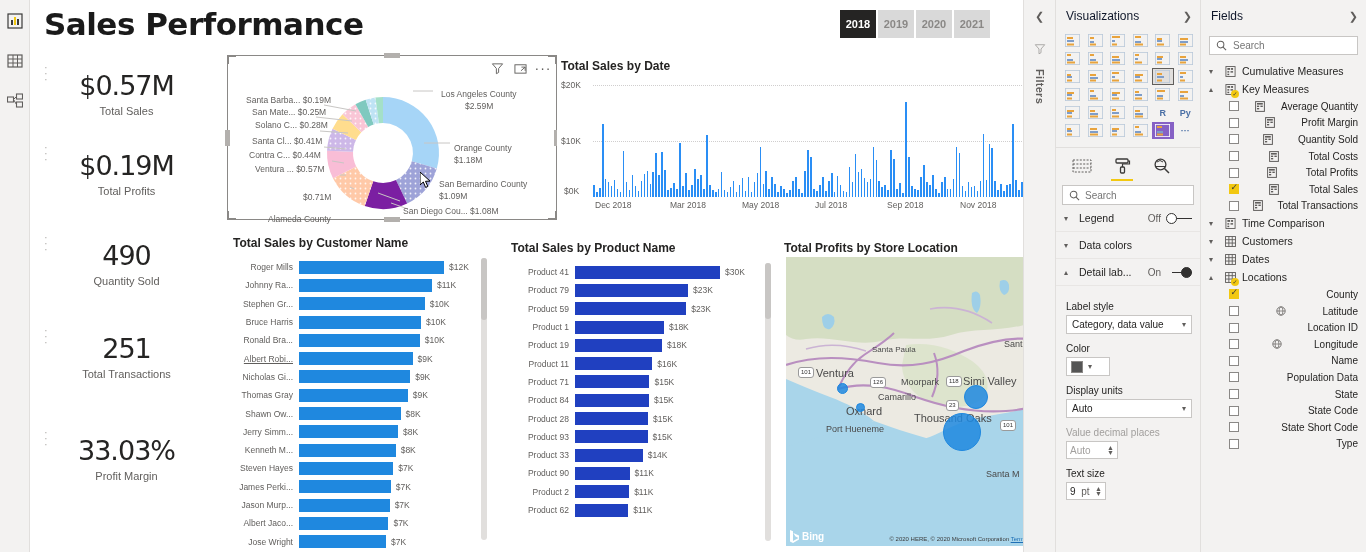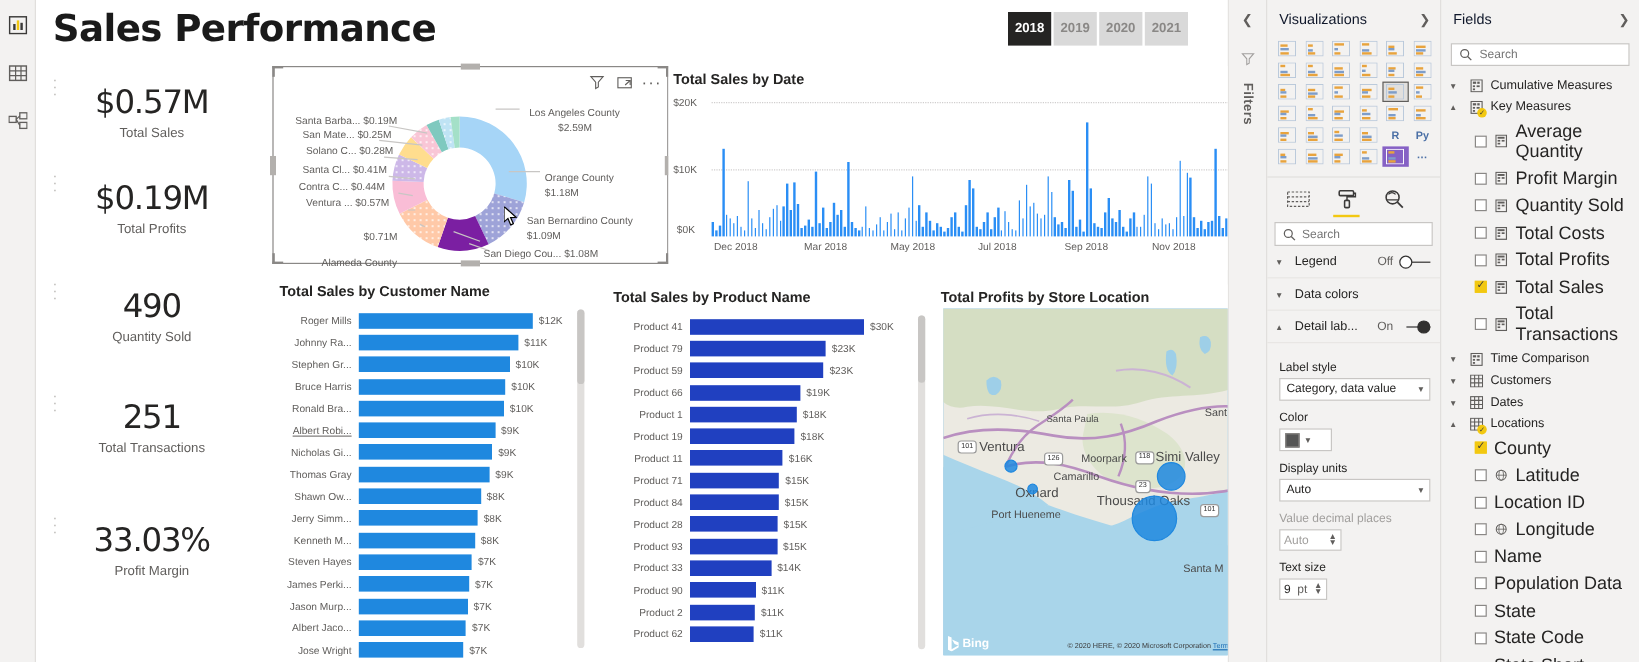--- a/index.html
+++ b/index.html
@@ -137,21 +137,21 @@
   .spin { background:#fff; border:1px solid #c8c6c4; height:18px; width:52px; display:flex; align-items:center; justify-content:space-between; padding:0 3px; font-size:10px;}
   .spin.w { width:40px; }
   .spin-arrows{ display:flex; flex-direction:column; line-height:5px; font-size:7px; color:#605e5c;}
 
   
   .fields-pane { width:166px; flex:0 0 166px; background:#f3f2f1; border-left:1px solid #e1dfdd; height:552px; overflow:hidden;}
   .f-srch { margin:6px 8px 0 8px; background:#fff; border:1px solid #c8c6c4; height:19px; display:flex; align-items:center; padding:0 6px; gap:6px;}
   .f-srch input{ border:none; outline:none; font-size:10px; color:#605e5c; width:100%; font-family:"Liberation Sans",sans-serif; background:transparent;}
   .f-list { margin-top:7px; }
   .f-tbl { display:flex; align-items:center; gap:6px; padding:3px 8px; font-size:10.5px; color:#252423; cursor:pointer;}
-  .f-item { display:flex; align-items:center; gap:6px; padding:2.8px 8px 2.8px 28px; font-size:15px; color:#252423; cursor:pointer;}
+  .f-item { display:flex; align-items:center; gap:6px; padding:2.8px 8px 2.8px 28px; font-size:10px; color:#252423; cursor:pointer;justify-content:space-between;}
   .cb { width:10px; height:10px; border:1px solid #8a8886; background:#fff; flex:0 0 10px; position:relative;}
   .cb.checked { background:#f2c811; border-color:#f2c811; }
   .cb.checked::after{ content:"✓"; position:absolute; left:0.5px; top:-3px; font-size:9px; color:#3b3a39;}
   .fi { width:12px; flex:0 0 12px; display:flex; align-items:center; justify-content:center; color:#605e5c; font-size:9px;}
   .tbl-icon { position:relative; }
   .tbl-icon .dot { position:absolute; right:-3px; bottom:-3px; width:8px; height:8px; border-radius:50%; background:#f2c811; font-size:6px; color:#3b3a39; display:flex; align-items:center; justify-content:center;}
   .caret { color:#605e5c; font-size:8px; width:9px; flex:0 0 9px;}
   svg { display:block; }
   .cursor { position:absolute; width:12px; height:18px; pointer-events:none; }
 </style>
@@ -643,27 +643,20 @@
             </div>
           </div>
           <div class="barrow" style="height: 18.3px;">
             <div class="barlbl" style="width: 70px;">Product 59</div>
             <div class="barwrap">
               <div class="bar" style="width: 111.167px; background: rgb(32, 64, 192);"></div>
               <div class="barval">$23K</div>
             </div>
           </div>
           <div class="barrow" style="height: 18.3px;">
-            <div class="barlbl" style="width: 70px;">Product 66</div>
-            <div class="barwrap">
-              <div class="bar" style="width: 91.8333px; background: rgb(32, 64, 192);"></div>
-              <div class="barval">$19K</div>
-            </div>
-          </div>
-          <div class="barrow" style="height: 18.3px;">
             <div class="barlbl" style="width: 70px;">Product 1</div>
             <div class="barwrap">
               <div class="bar" style="width: 88.9333px; background: rgb(32, 64, 192);"></div>
               <div class="barval">$18K</div>
             </div>
           </div>
           <div class="barrow" style="height: 18.3px;">
             <div class="barlbl" style="width: 70px;">Product 19</div>
             <div class="barwrap">
               <div class="bar" style="width: 87px; background: rgb(32, 64, 192);"></div>

